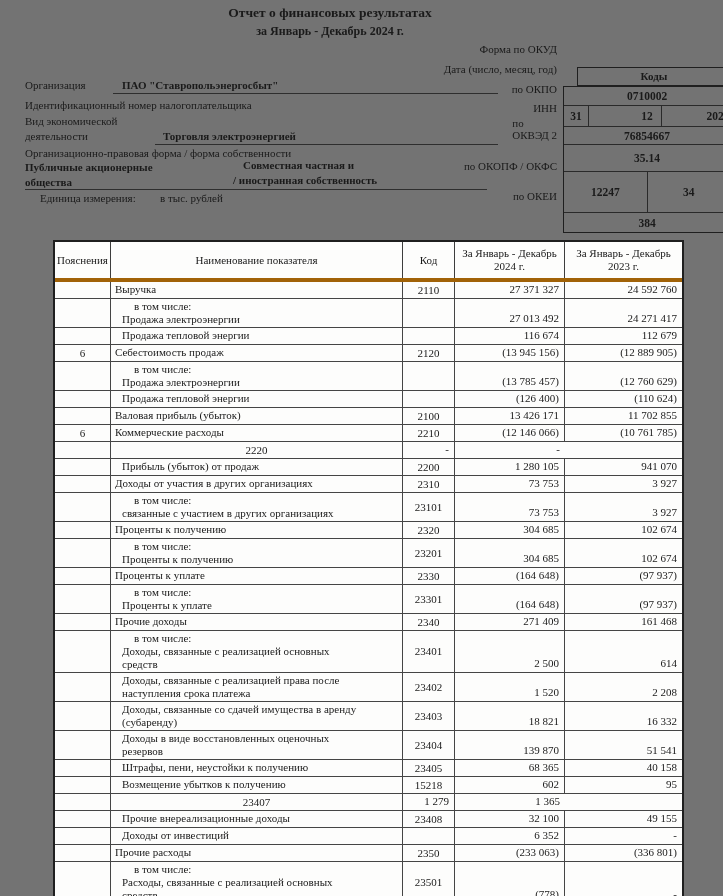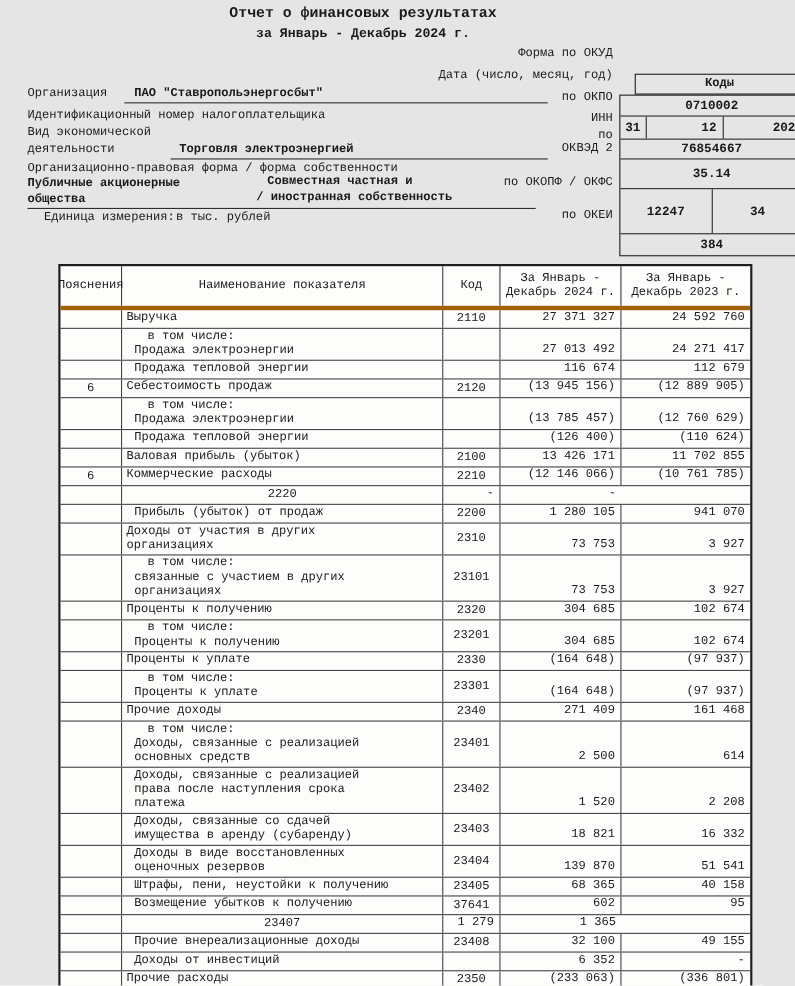--- a/index.html
+++ b/index.html
@@ -1,27 +1,27 @@
 <!DOCTYPE html>
 <html><head>
 <meta charset="utf-8">
 <style>
   * { box-sizing: border-box; margin: 0; padding: 0; }
   body { margin: 0; background: #ffffff; }
   .page {
     position: relative; width: 723px; height: 896px; overflow: hidden;
-    background: #e5e5e5; color: #1a1a1a;
-    font-family: Liberation Mono, monospace; font-size: 11px;
+    background: #737373; color: #1a1a1a;
+    font-family: Liberation Serif, serif; font-size: 11px;
   }
   .title { position: absolute; left: 110px; top: 5px; width: 440px; text-align: center;
            font-size: 13.5px; font-weight: bold; }
   .subtitle { position: absolute; left: 110px; top: 24px; width: 440px; text-align: center;
            font-size: 12px; font-weight: bold; }
   .llabel { position: absolute; font-size: 11px; line-height: 13px; white-space: nowrap; }
-  .rlabel { position: absolute; right: 166px; text-align: right; font-size: 11px;
+  .rlabel { position: absolute; right: 166px; font-size: 11px;
             line-height: 12px; white-space: nowrap; }
   .bold { font-weight: bold; }
   .uline { position: absolute; height: 0; border-bottom: 1.2px solid #2e2e2e; }
 
   
   .codes { position: absolute; left: 563px; top: 21px; width: 168px; margin-top: 46px; }
   .c-hdr { margin-left: 14px; height: 19px; border: 1.5px solid #1f1f1f;
            font-weight: bold; text-align: center; line-height: 16px; }
   .c-body { border: 1.5px solid #1f1f1f; }
   .c-row { display: flex; border-bottom: 1px solid #2a2a2a; }
@@ -330,21 +330,21 @@
           </div>
           <div class="cell code">23405</div>
           <div class="cell num">68 365</div>
           <div class="cell num last">40 158</div>
         </div>
         <div class="t-row">
           <div class="cell expl"></div>
           <div class="cell name">
             <div class="lbl ind1">Возмещение убытков к получению</div>
           </div>
-          <div class="cell code">37641</div>
+          <div class="cell code">15218</div>
           <div class="cell num">602</div>
           <div class="cell num last">95</div>
         </div>
         <div class="t-row">
           <div class="cell expl"></div>
           <div class="cell code">23407</div>
           <div class="cell num">1 279</div>
           <div class="cell num last">1 365</div>
         </div>
         <div class="t-row">

